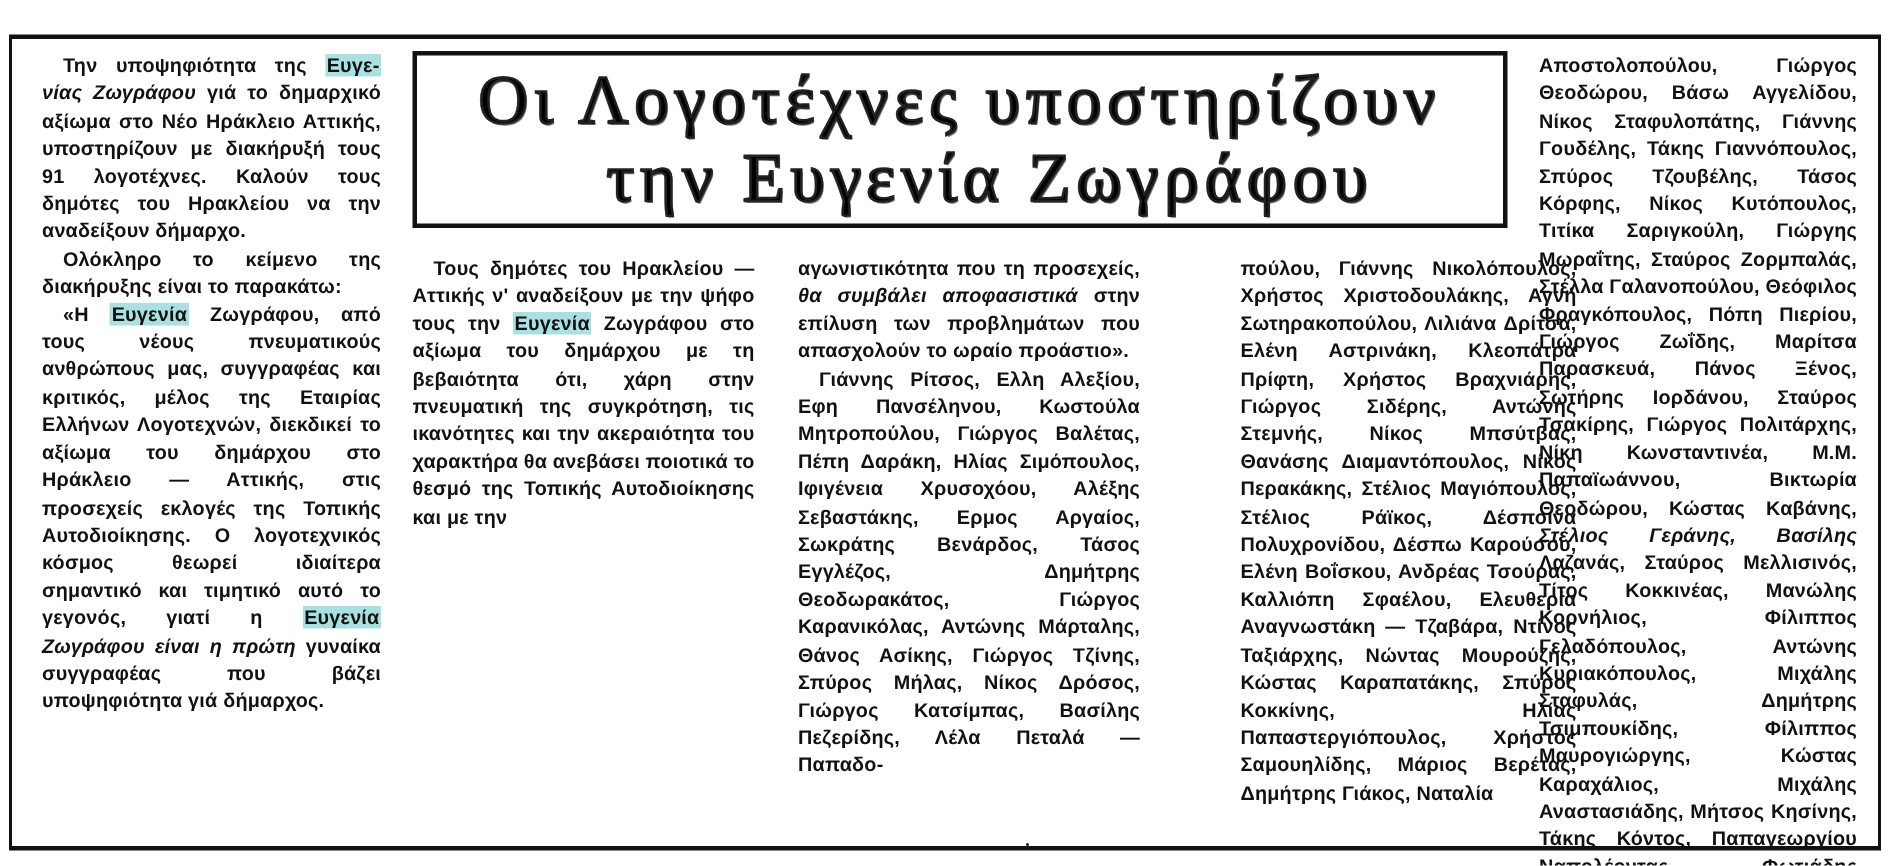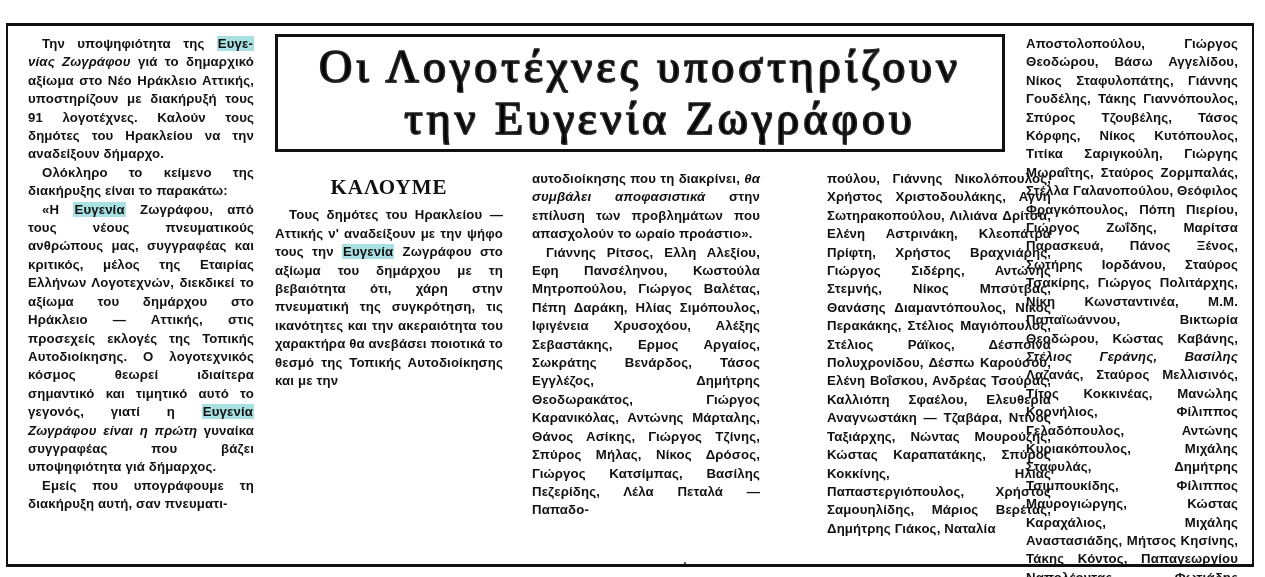--- a/index.html
+++ b/index.html
@@ -33,35 +33,33 @@
 </style>
 </head>
 <body>
 
 <div class="frame"></div>
 
 <div class="col c1">
   <p class="ind"><span>Την υποψηφιότητα της </span><span class="hl">Ευγε-</span> <span class="it">νίας Ζωγράφου</span><span> γιά το δημαρχικό αξίωμα στο Νέο Ηράκλειο Αττικής, υποστηρίζουν με διακήρυξή τους 91 λογοτέχνες. Καλούν τους δημότες του Ηρακλείου να την αναδείξουν δήμαρχο.</span></p>
   <p class="ind">Ολόκληρο το κείμενο της διακήρυξης είναι το παρακάτω:</p>
   <p class="ind"><span>«Η </span><span class="hl">Ευγενία</span><span> Ζωγράφου, από τους νέους πνευματικούς ανθρώπους μας, συγγραφέας και κριτικός, μέλος της Εταιρίας Ελλήνων Λογοτεχνών, διεκδικεί το αξίωμα του δημάρχου στο Ηράκλειο — Αττικής, στις προσεχείς εκλογές της Τοπικής Αυτοδιοίκησης. Ο λογοτεχνικός κόσμος θεωρεί ιδιαίτερα σημαντικό και τιμητικό αυτό το γεγονός, γιατί η </span><span class="hl">Ευγενία</span><span class="it"> Ζωγράφου είναι η πρώτη</span><span> γυναίκα συγγραφέας που βάζει υποψηφιότητα γιά δήμαρχος.</span></p>
-  <p class="ind">Εμείς που υπογράφουμε τη διακήρυξη αυτή, σαν πνευματι-</p>
 </div>
 
 <div class="headline-box">
   <div class="hl-line">Οι Λογοτέχνες υποστηρίζουν</div>
   <div class="hl-line second">την Ευγενία Ζωγράφου</div>
 </div>
 
 <div class="col c2">
-  <div class="subhead">ΚΑΛΟΥΜΕ</div>
   <p class="ind"><span>Τους δημότες του Ηρακλείου — Αττικής ν' αναδείξουν με την ψήφο τους την </span><span class="hl">Ευγενία</span><span> Ζωγράφου στο αξίωμα του δημάρχου με τη βεβαιότητα ότι, χάρη στην πνευματική της συγκρότηση, τις ικανότητες και την ακεραιότητα του χαρακτήρα θα ανεβάσει ποιοτικά το θεσμό της Τοπικής Αυτοδιοίκησης και με την</span></p>
 </div>
 
 <div class="col c3">
-  <p><span>αυτοδιοίκησης που τη διακρίνει, </span><span class="it">θα συμβάλει αποφασιστικά</span><span> στην επίλυση των προβλημάτων που απασχολούν το ωραίο προάστιο».</span></p>
+  <p><span>αγωνιστικότητα που τη προσεχείς, </span><span class="it">θα συμβάλει αποφασιστικά</span><span> στην επίλυση των προβλημάτων που απασχολούν το ωραίο προάστιο».</span></p>
   <p class="ind">Γιάννης Ρίτσος, Ελλη Αλεξίου, Εφη Πανσέληνου, Κωστούλα Μητροπούλου, Γιώργος Βαλέτας, Πέπη Δαράκη, Ηλίας Σιμόπουλος, Ιφιγένεια Χρυσοχόου, Αλέξης Σεβαστάκης, Ερμος Αργαίος, Σωκράτης Βενάρδος, Τάσος Εγγλέζος, Δημήτρης Θεοδωρακάτος, Γιώργος Καρανικόλας, Αντώνης Μάρταλης, Θάνος Ασίκης, Γιώργος Τζίνης, Σπύρος Μήλας, Νίκος Δρόσος, Γιώργος Κατσίμπας, Βασίλης Πεζερίδης, Λέλα Πεταλά — Παπαδο-</p>
 </div>
 
 <div class="col c4">
   <p>πούλου, Γιάννης Νικολόπουλος, Χρήστος Χριστοδουλάκης, Αγνή Σωτηρακοπούλου, Λιλιάνα Δρίτσα, Ελένη Αστρινάκη, Κλεοπάτρα Πρίφτη, Χρήστος Βραχνιάρης, Γιώργος Σιδέρης, Αντώνης Στεμνής, Νίκος Μπσύτβας, Θανάσης Διαμαντόπουλος, Νίκος Περακάκης, Στέλιος Μαγιόπουλος, Στέλιος Ράϊκος, Δέσποινα Πολυχρονίδου, Δέσπω Καρούσου, Ελένη Βοΐσκου, Ανδρέας Τσούρας, Καλλιόπη Σφαέλου, Ελευθερία Αναγνωστάκη — Τζαβάρα, Ντίνος Ταξιάρχης, Νώντας Μουρούζης, Κώστας Καραπατάκης, Σπύρος Κοκκίνης, Ηλίας Παπαστεργιόπουλος, Χρήστος Σαμουηλίδης, Μάριος Βερέτας, Δημήτρης Γιάκος, Ναταλία</p>
 </div>
 
 <div class="col c5">
   <p><span>Αποστολοπούλου, Γιώργος Θεοδώρου, Βάσω Αγγελίδου, Νίκος Σταφυλοπάτης, Γιάννης Γουδέλης, Τάκης Γιαννόπουλος, Σπύρος Τζουβέλης, Τάσος Κόρφης, Νίκος Κυτόπουλος, Τιτίκα Σαριγκούλη, Γιώργης Μωραΐτης, Σταύρος Ζορμπαλάς, Στέλλα Γαλανοπούλου, Θεόφιλος Φραγκόπουλος, Πόπη Πιερίου, Γιώργος Ζωΐδης, Μαρίτσα Παρασκευά, Πάνος Ξένος, Σωτήρης Ιορδάνου, Σταύρος Τσακίρης, Γιώργος Πολιτάρχης, Νίκη Κωνσταντινέα, Μ.Μ. Παπαϊωάννου, Βικτωρία Θεοδώρου, Κώστας Καβάνης, </span><span class="it">Στέλιος Γεράνης, Βασίλης</span><span> Λαζανάς, Σταύρος Μελλισινός, Τίτος Κοκκινέας, Μανώλης Κορνήλιος, Φίλιππος Γελαδόπουλος, Αντώνης Κυριακόπουλος, Μιχάλης Σταφυλάς, Δημήτρης Τσιμπουκίδης, Φίλιππος Μαυρογιώργης, Κώστας Καραχάλιος, Μιχάλης Αναστασιάδης, Μήτσος Κησίνης, Τάκης Κόντος, Παπαγεωργίου Ναπολέοντας, Φωτιάδης Θανάσης.</span></p>
 </div>

